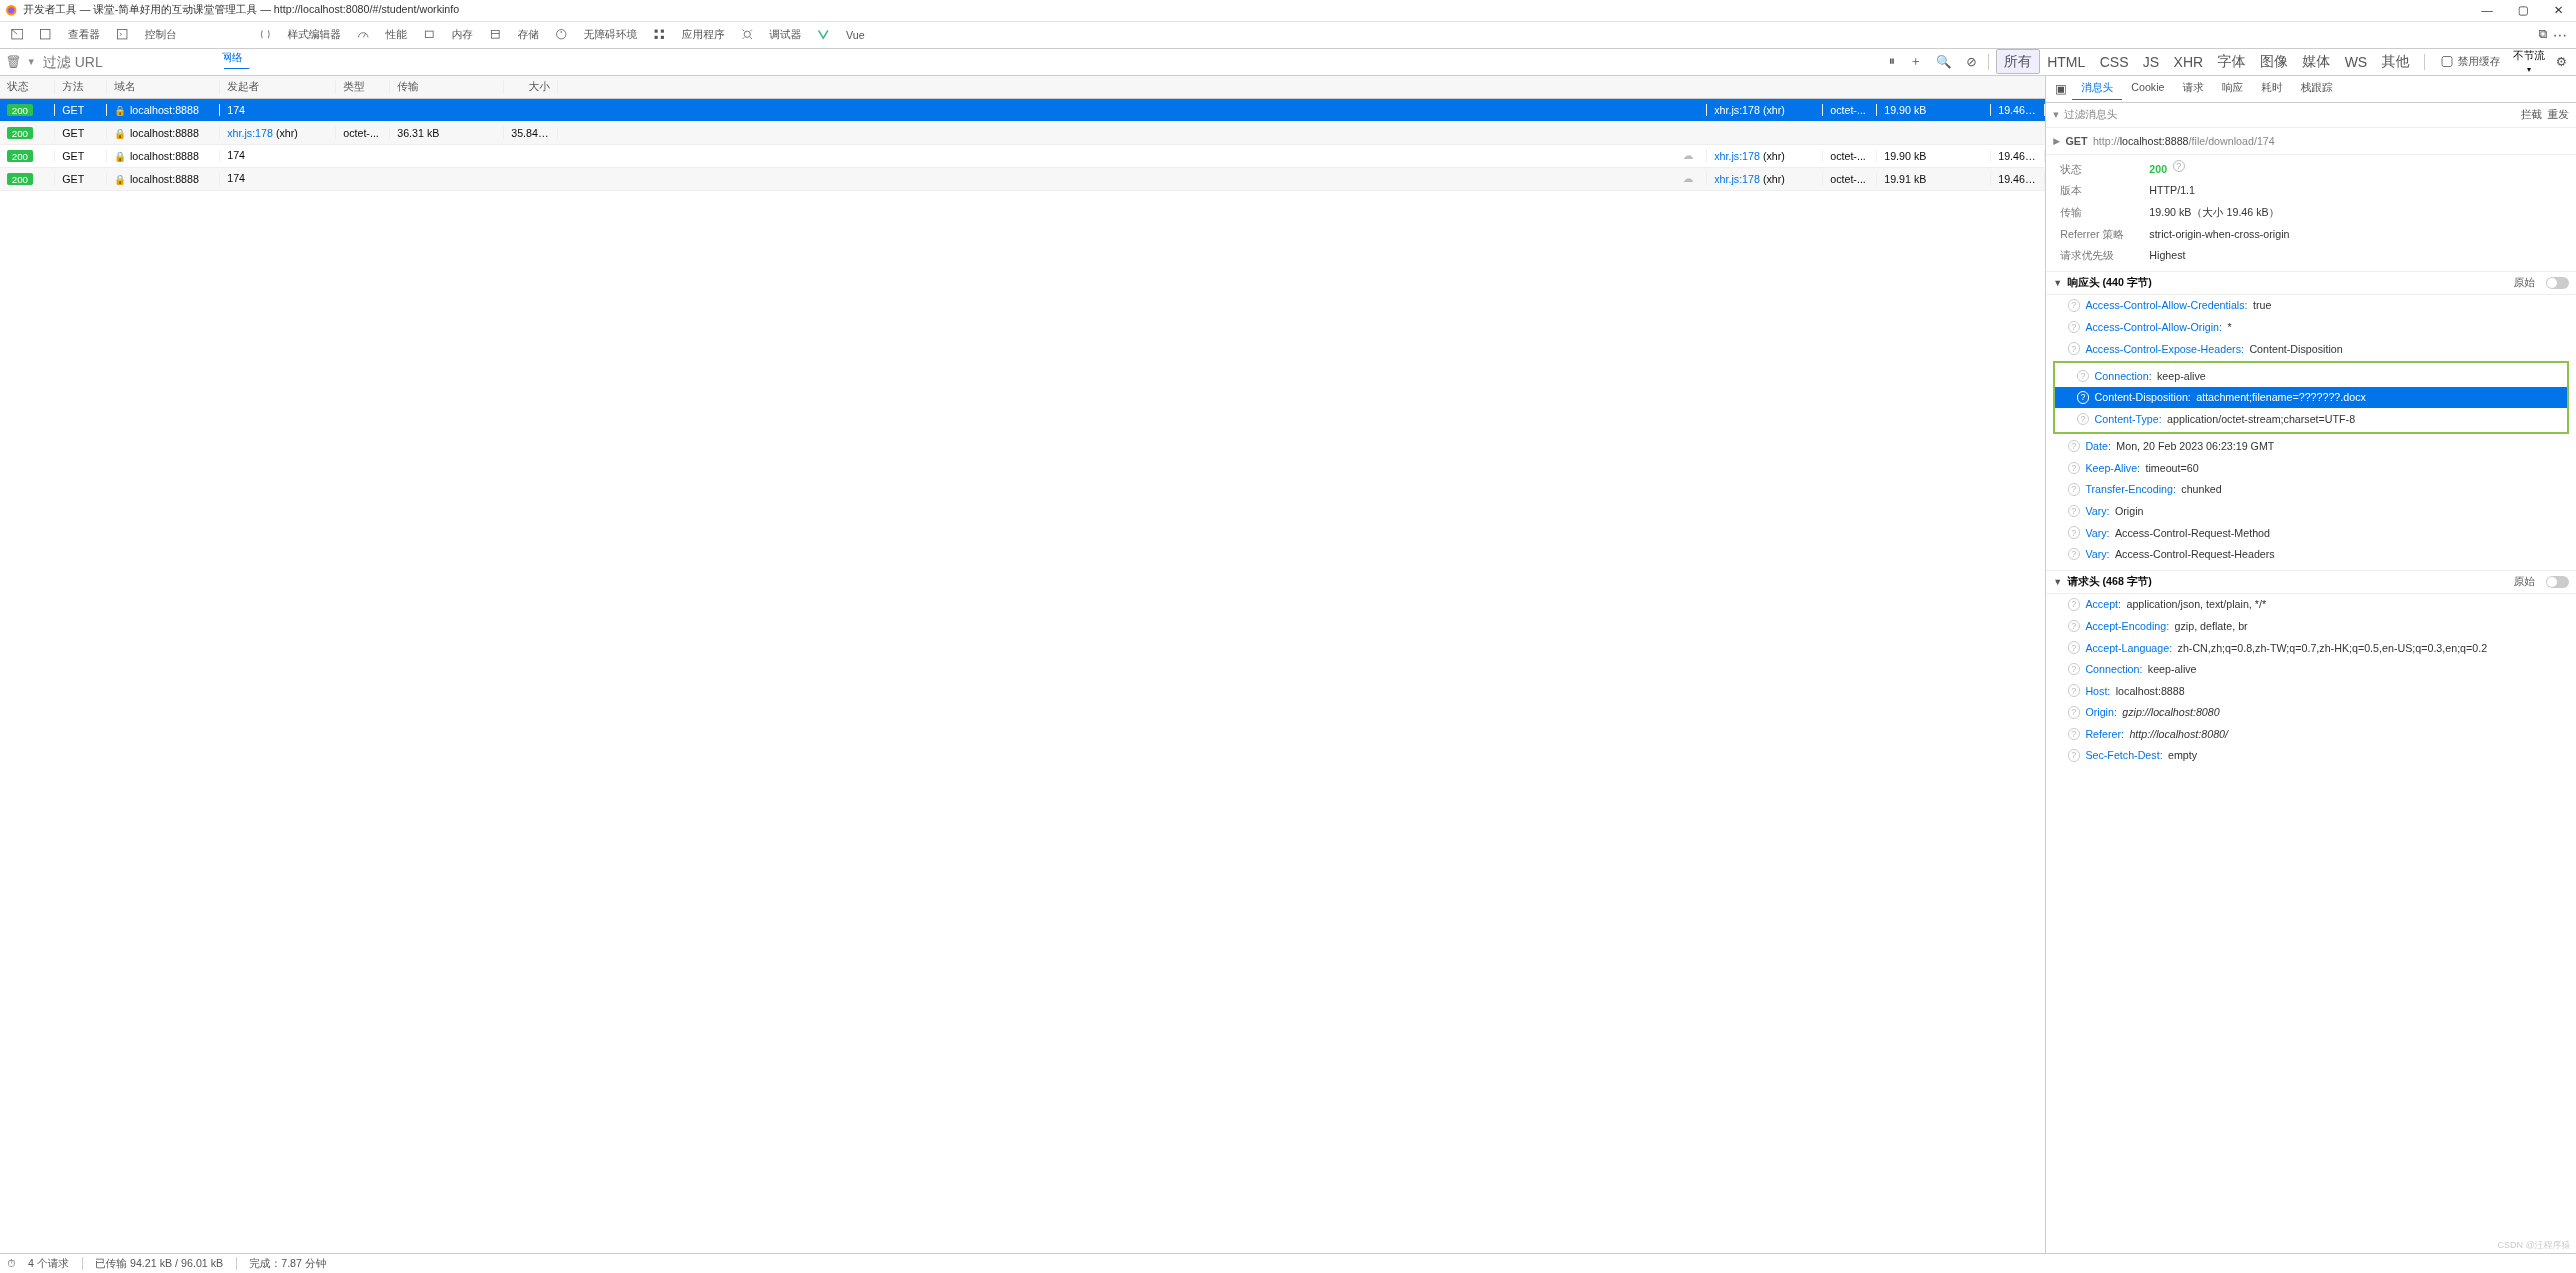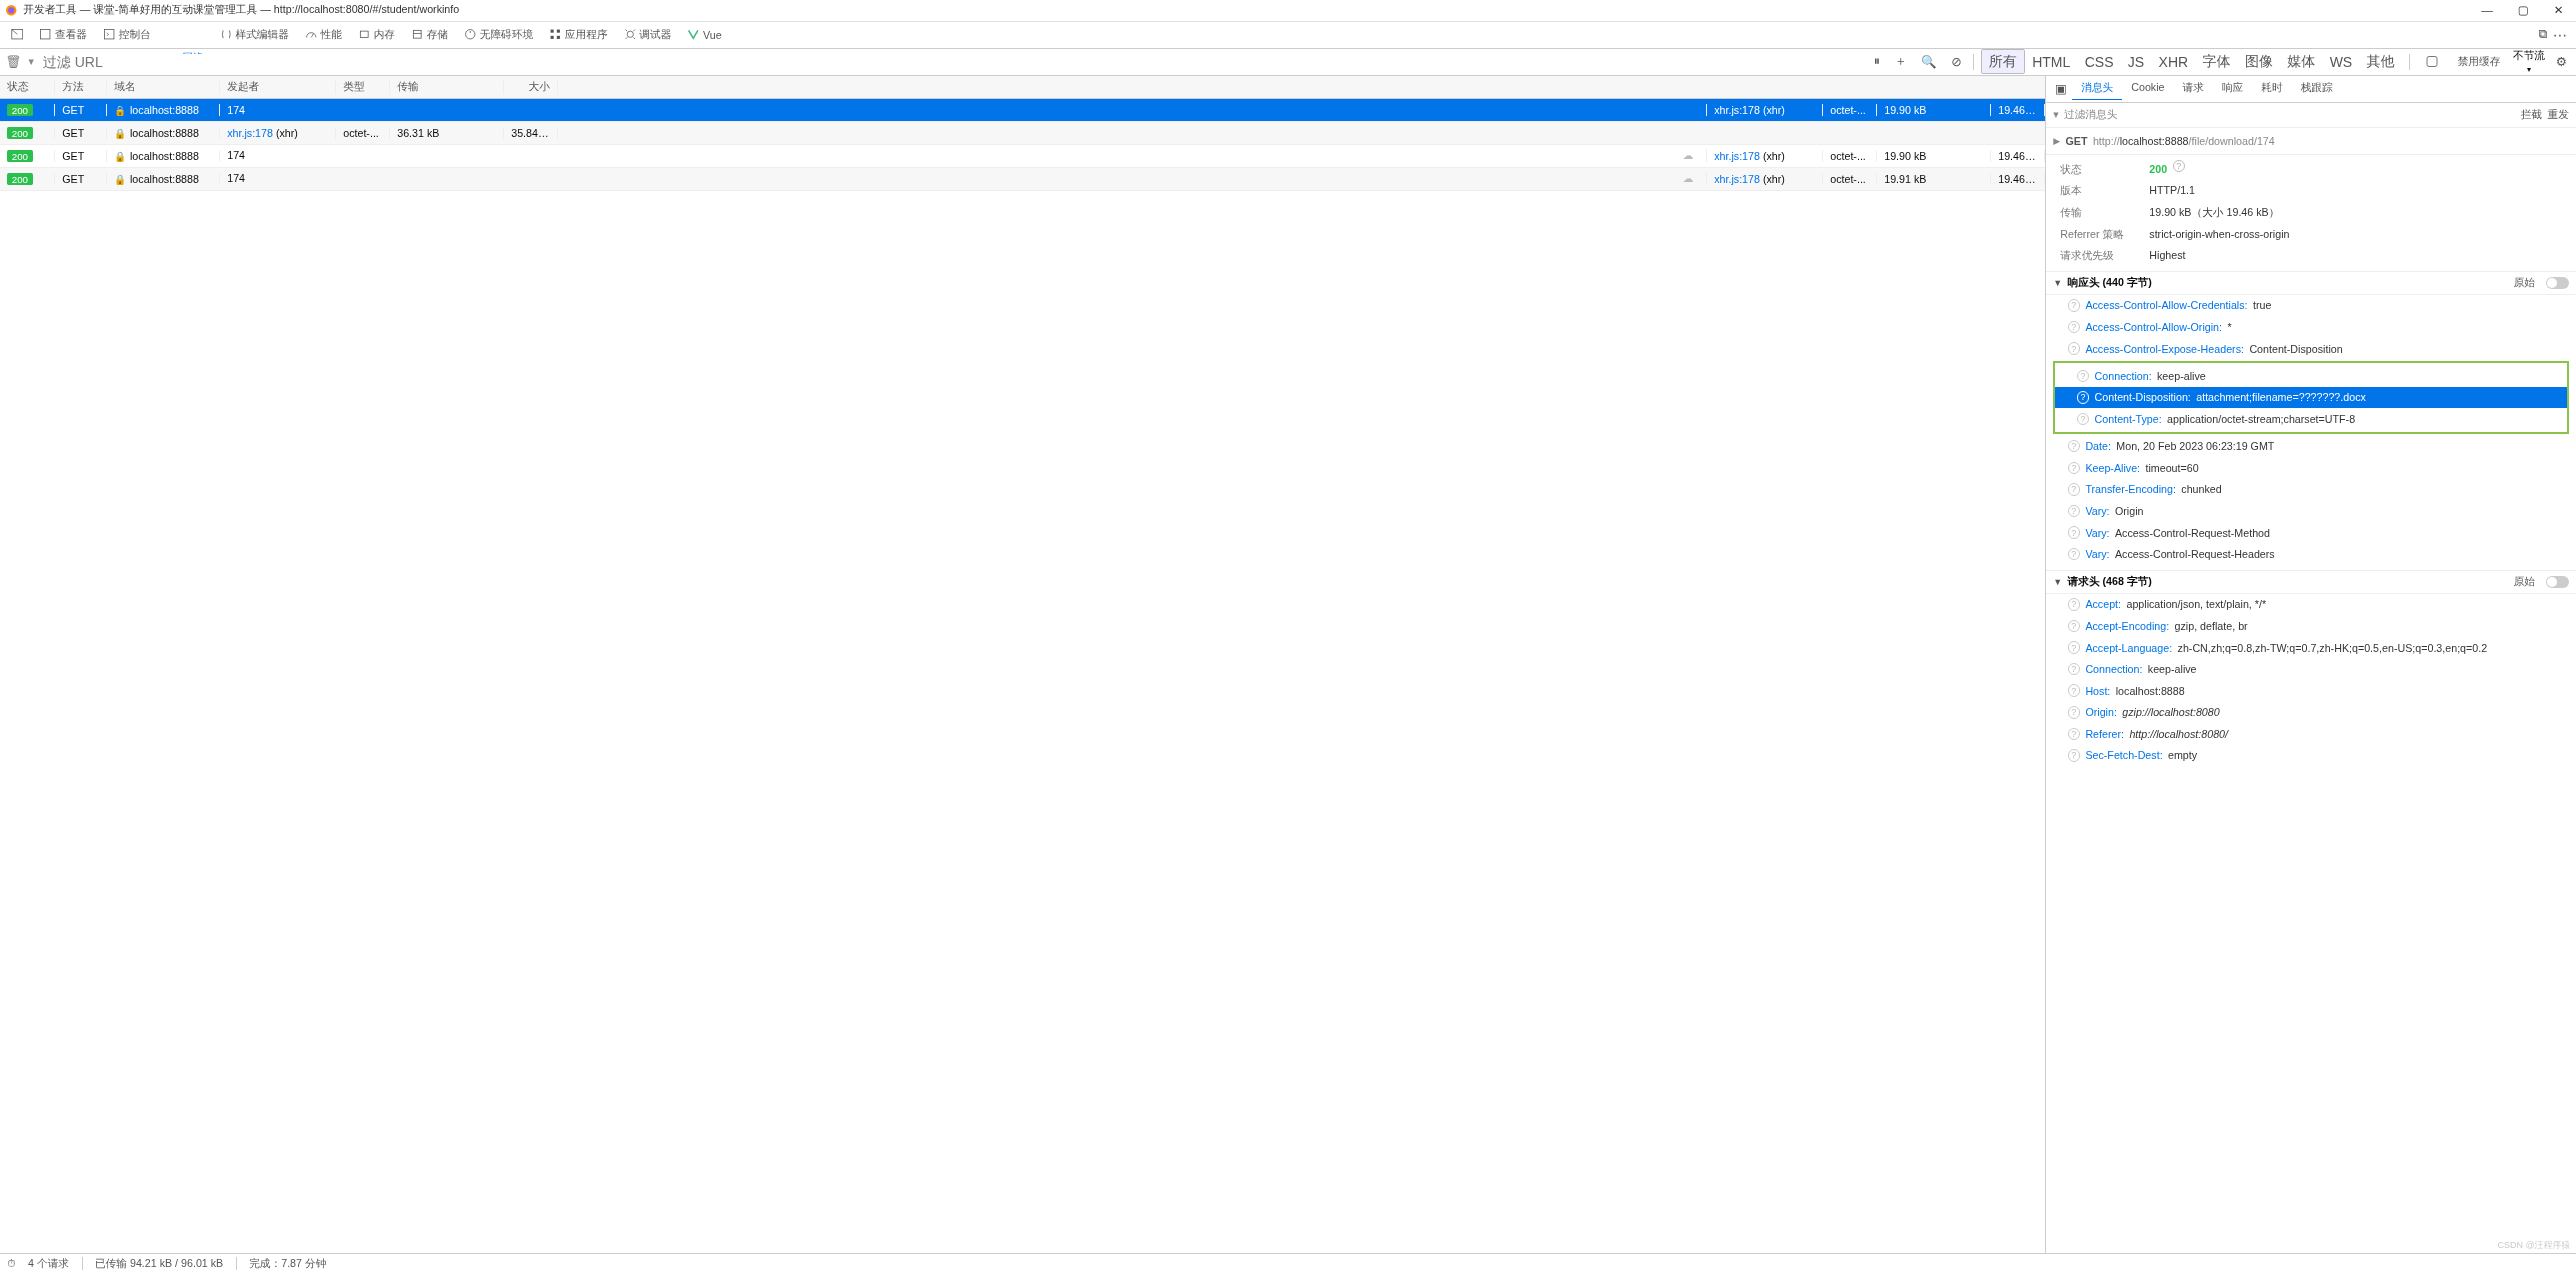--- a/index.html
+++ b/index.html
@@ -3,35 +3,35 @@
 <meta charset="utf-8">
 <style>
 * { margin:0; padding:0; box-sizing:border-box; font-family:"Segoe UI",Arial,sans-serif; }
 body { font-size:10.7px; color:#0c0c0d; background:#fff; overflow:hidden; }
 .titlebar { height:21.5px; display:flex; align-items:center; padding:0 5.4px; border-bottom:0.9px solid #e0e0e0; }
 .titlebar .ff-icon { width:12.5px; height:12.5px; margin-right:5.4px; }
 .titlebar .title { flex:1; font-size:10.7px; color:#333; white-space:nowrap; overflow:hidden; }
 .winctrl { margin-left:auto; display:flex; gap:25px; padding-right:7.2px; }
 .winctrl span { font-size:11.6px; color:#333; cursor:pointer; }
 .toolbar { height:27px; display:flex; align-items:center; border-bottom:0.9px solid #ccc; padding:0 3.6px; gap:1.8px; }
-.tbtn { display:flex; align-items:center; gap:3px; padding:2.7px 7.2px; cursor:pointer; color:#555; font-size:10.7px; border-radius:1.8px; }
+.tbtn { display:flex; align-items:center; gap:16px; padding:2.7px 7.2px; cursor:pointer; color:#555; font-size:10.7px; border-radius:1.8px; }
 .tbtn.active { color:#0074e8; border-bottom:1.8px solid #0074e8;margin-top:48px; }
 .tbtn .ic { width:12.5px; height:12.5px; }
 .toolbar-right { margin-left:auto; display:flex; gap:5.4px; padding-right:5.4px; }
 .filterbar { height:27px; display:flex; align-items:center; border-bottom:0.9px solid #ccc; padding:0 5.4px; gap:7.2px; }
 .filterbar .trash { color:#777; cursor:pointer; font-size:12.5px; }
 .filterbar .filt-inp { border:none; outline:none; font-size:14px; flex:0 0 179px; color:#888; }
 .filterbar .funnel { color:#888; font-size:10.7px; margin-right:1.8px; }
 .filterbar .mid-gap { flex:1; }
 .filterbar .icbtn { color:#555; font-size:12.5px; cursor:pointer; padding:0 3.6px; }
 .filterbar .sep { width:0.9px; height:16px; background:#ccc; }
 .chips { display:flex; align-items:center; gap:0; }
 .chip { padding:2.7px 7.2px; cursor:pointer; color:#555; font-size:14px;text-align:center; }
 .chip.sel { background:#eef; border:0.9px solid #bbb; border-radius:1.8px; }
-.chk { display:flex; align-items:center; gap:20px; font-size:10.7px; color:#555; margin-left:9px; }
+.chk { display:flex; align-items:center; gap:5px; font-size:10.7px; color:#555; margin-left:9px; }
 .chk input { width:11.6px; height:11.6px; }
 .throttle { display:flex; align-items:center; gap:1.8px; font-size:10.7px; margin-left:5.4px;flex-direction:column; }
 .main { display:flex; height:calc(100vh - 21.5px - 27px - 27px - 19.7px); }
 .left { flex:1; display:flex; flex-direction:column; border-right:0.9px solid #ccc; overflow:hidden; }
 .thead, .trow { display:flex; align-items:center; height:23px; font-size:10.7px; }
 .thead { background:#f7f7f7; border-bottom:0.9px solid #ccc; color:#555; }
 .tcell { padding:0 7.2px; overflow:hidden; text-overflow:ellipsis; white-space:nowrap; border-right:0.9px solid #eee; }
 .c-status{flex:0 0 55px;} .c-method{flex:0 0 52px;} .c-domain{flex:0 0 113px;}
 .c-file{flex:1;} .c-init{flex:0 0 116px;} .c-type{flex:0 0 54px;}
 .c-xfer{flex:0 0 114px;} .c-size{flex:0 0 54px;text-align:right;}

